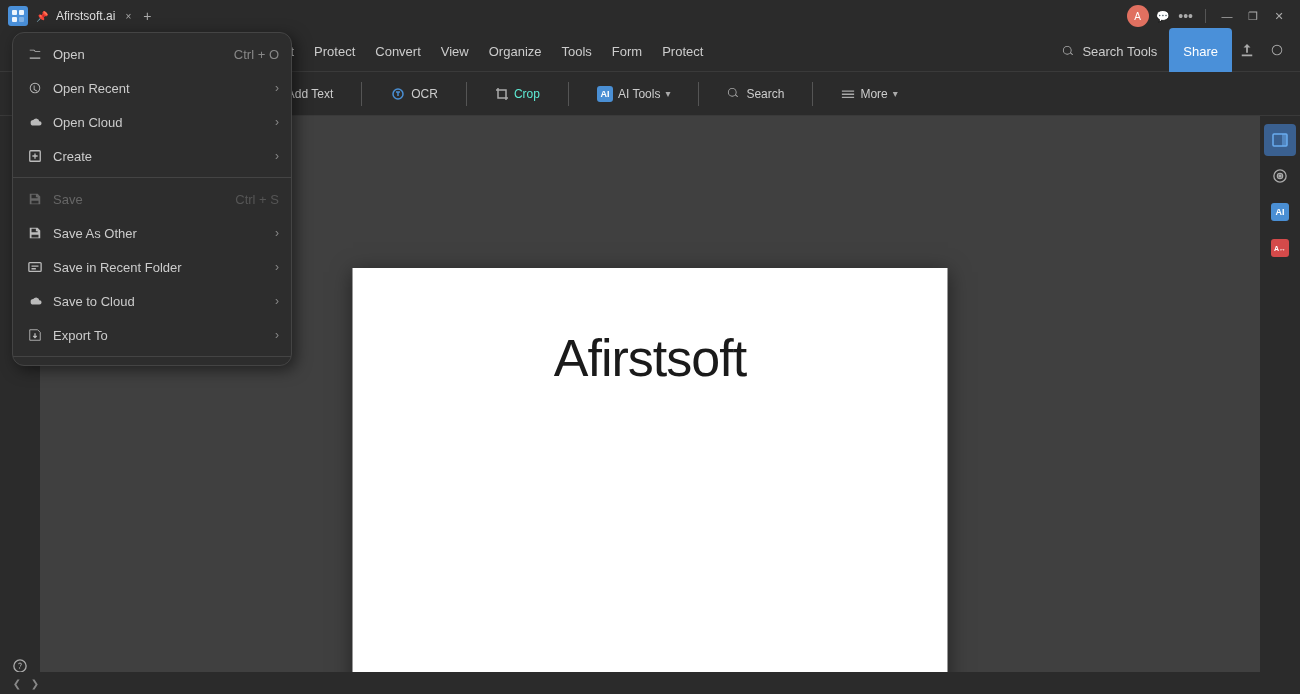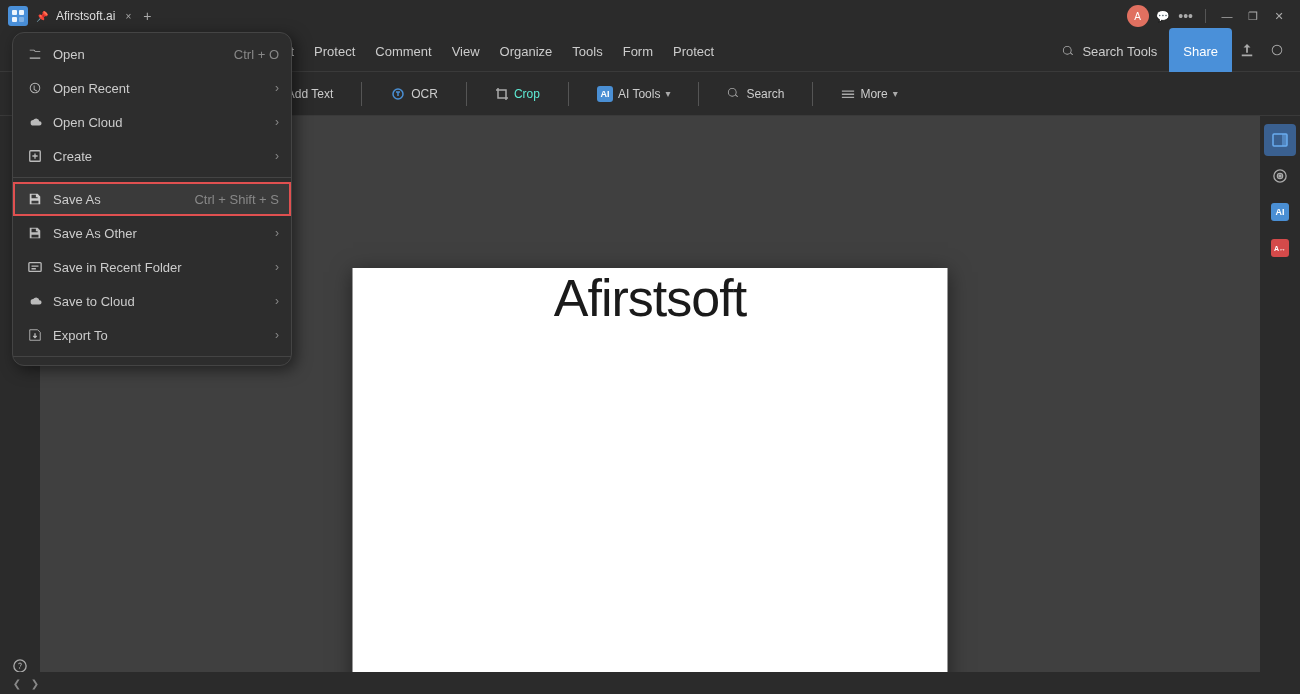--- a/index.html
+++ b/index.html
@@ -173,20 +173,21 @@
       overflow: hidden;
     }
     .page-canvas {
       position: absolute;
       left: 50%; top: 50%;
       transform: translate(-50%, -30%);
       width: 595px; height: 420px;
       background: #fff;
       box-shadow: 0 4px 20px rgba(0,0,0,0.5);
       display: flex; align-items: flex-start; justify-content: center;
+      padding-top: 60px;
     }
     .page-title {
       font-size: 52px;
       font-weight: 300;
       color: #1a1a1a;
       letter-spacing: -1px;
     }
 
     
     .statusbar {
@@ -307,21 +308,21 @@
   <div class="menubar-item active">
     <span>Home</span>
   </div>
   <div class="menubar-item">
     <span>Edit</span>
   </div>
   <div class="menubar-item">
     <span>Protect</span>
   </div>
   <div class="menubar-item">
-    <span>Comment</span>
+    <span>Convert</span>
   </div>
   <div class="menubar-item">
     <span>View</span>
   </div>
   <div class="menubar-item">
     <span>Organize</span>
   </div>
   <div class="menubar-item">
     <span>Tools</span>
   </div>
@@ -508,30 +509,30 @@
           <rect x="2" y="2" width="12" height="12" rx="1" stroke="#bbb" stroke-width="1.5" fill="none"></rect>
           <path d="M8 5v6M5 8h6" stroke="#bbb" stroke-width="1.5"></path>
         </svg>
     </div>
     <span class="menu-item-label">Create</span>
     <span class="menu-item-arrow">›</span>
   </div>
 
   <div class="menu-divider"></div>
 
-
-  <div class="menu-item highlighted">
-    <div class="menu-item-icon">
-      <svg width="14" height="14" viewBox="0 0 16 16" fill="#ccc">
+  <div class="menu-item disabled">
+    <div class="menu-item-icon">
+      <svg width="14" height="14" viewBox="0 0 16 16" fill="#666">
           <path d="M2 2h9l3 3v9H2V2zm2 1v4h7V3H4zm5 0v3h2V3h-2zm-5 7v3h8v-3H4z"></path>
         </svg>
     </div>
-    <span class="menu-item-label">Save As</span>
-    <span class="menu-item-shortcut">Ctrl + Shift + S</span>
-  </div>
+    <span class="menu-item-label">Save</span>
+    <span class="menu-item-shortcut" style="color:#555;">Ctrl + S</span>
+  </div>
+
 
   <div class="menu-item">
     <div class="menu-item-icon">
       <svg width="14" height="14" viewBox="0 0 16 16" fill="#bbb">
           <path d="M2 2h9l3 3v9H2V2zm2 1v4h7V3H4zm5 0v3h2V3h-2zm-5 7v3h8v-3H4z"></path>
         </svg>
     </div>
     <span class="menu-item-label">Save As Other</span>
     <span class="menu-item-arrow">›</span>
   </div>

